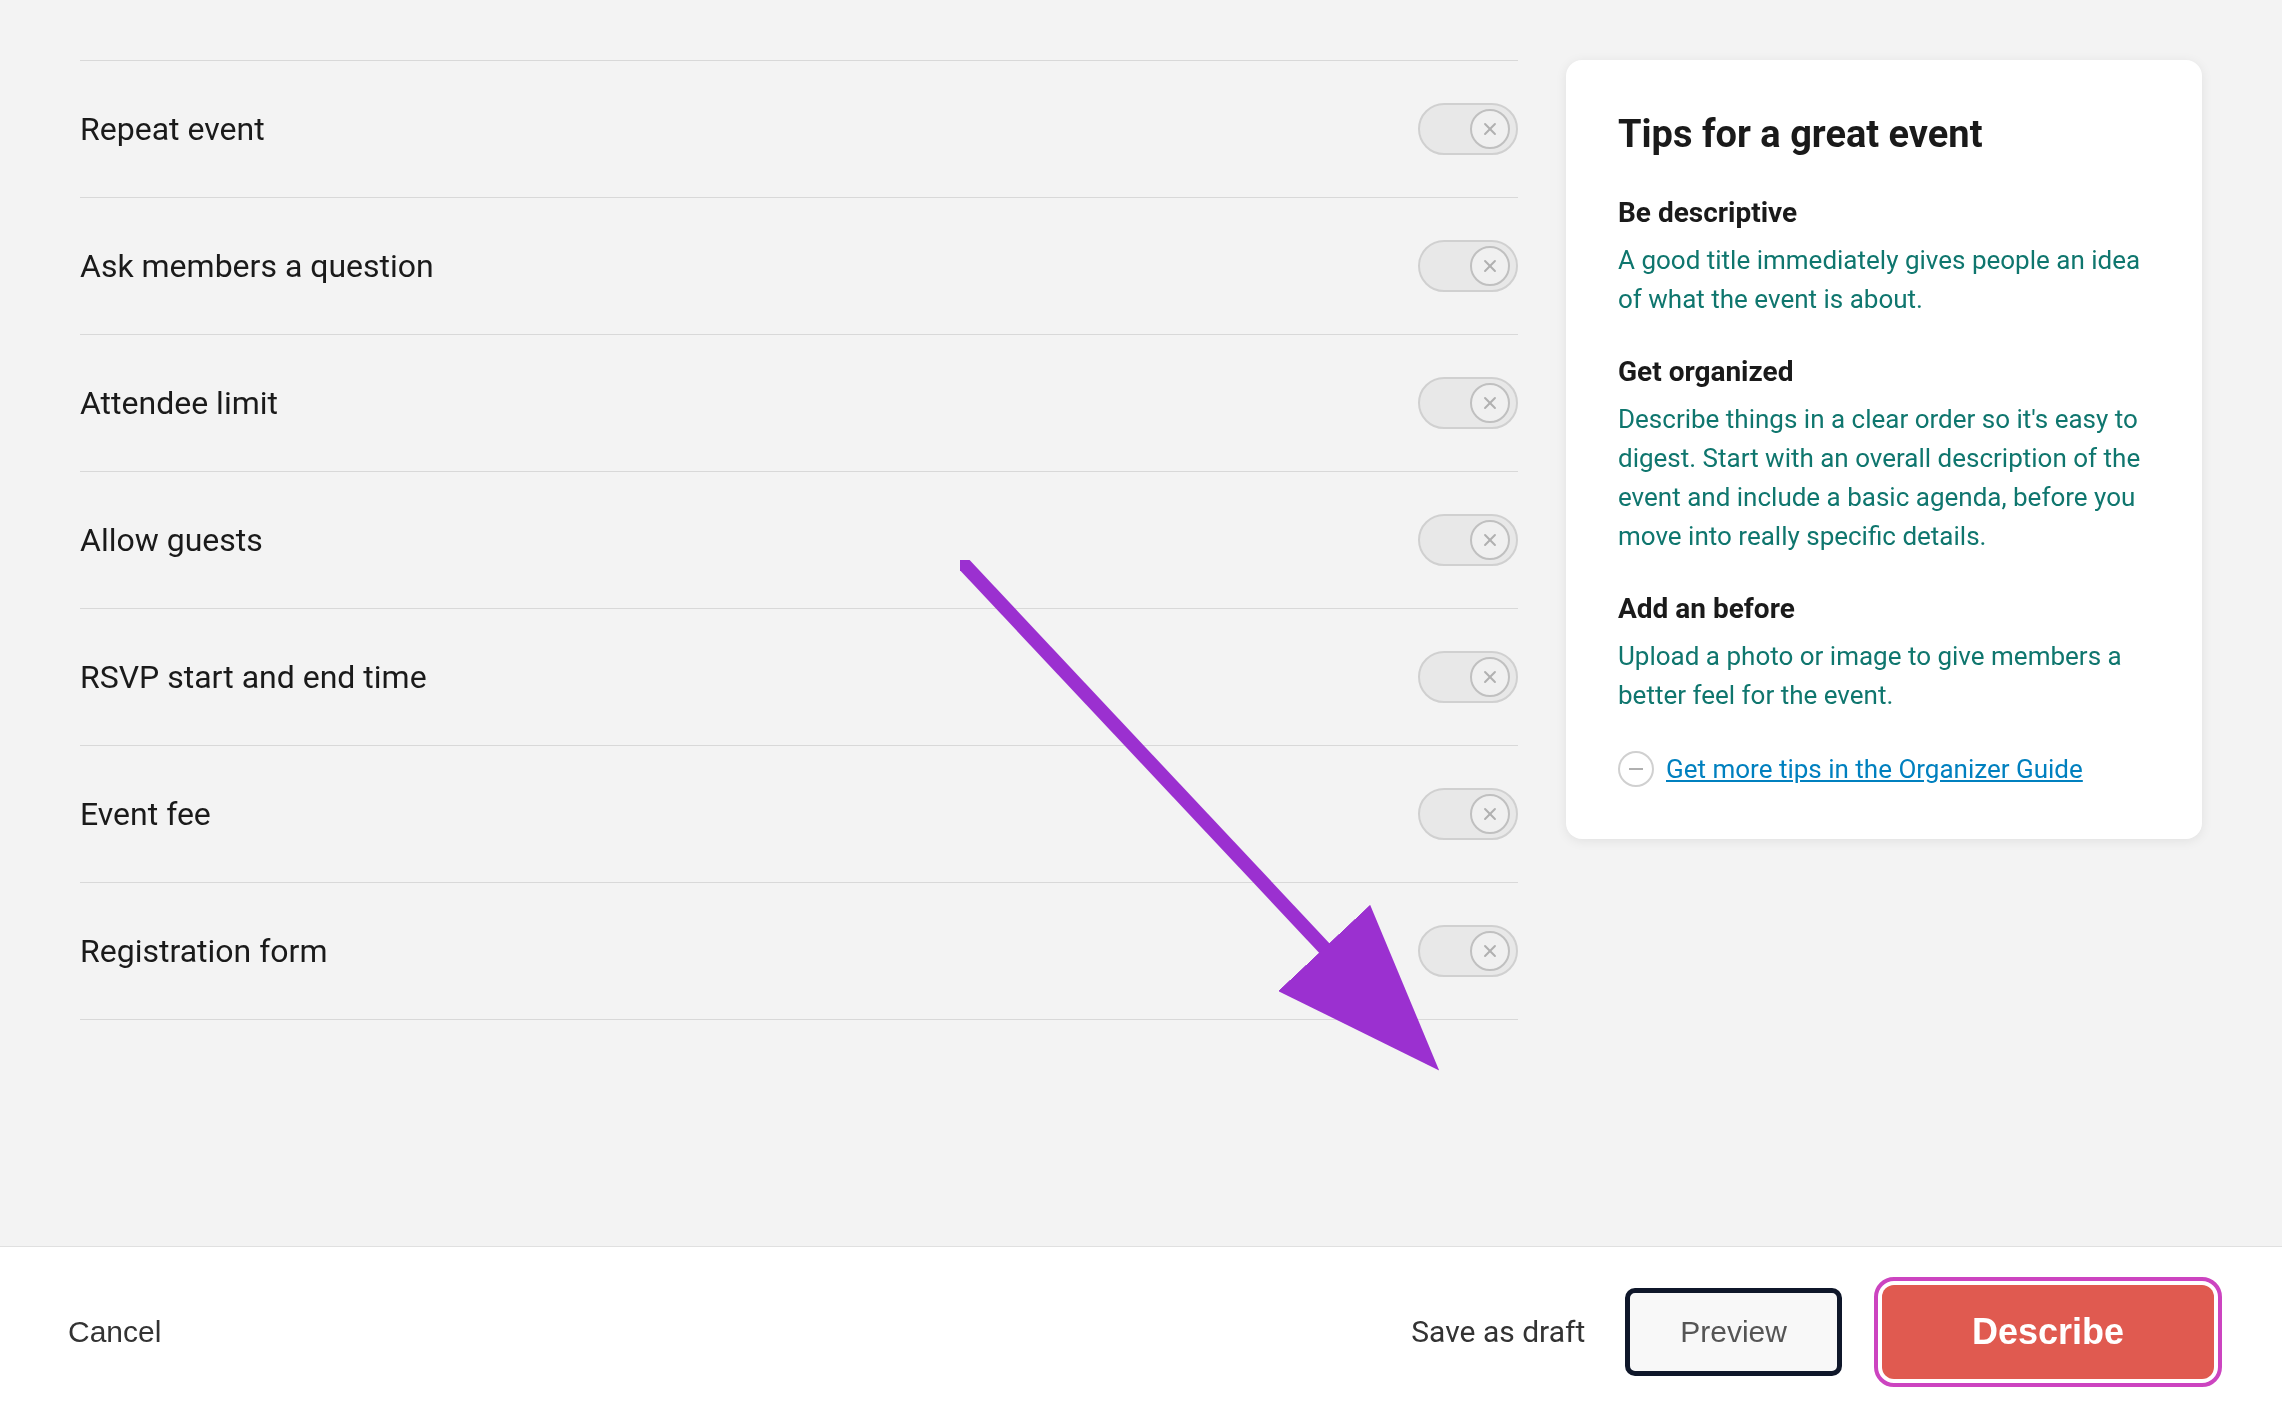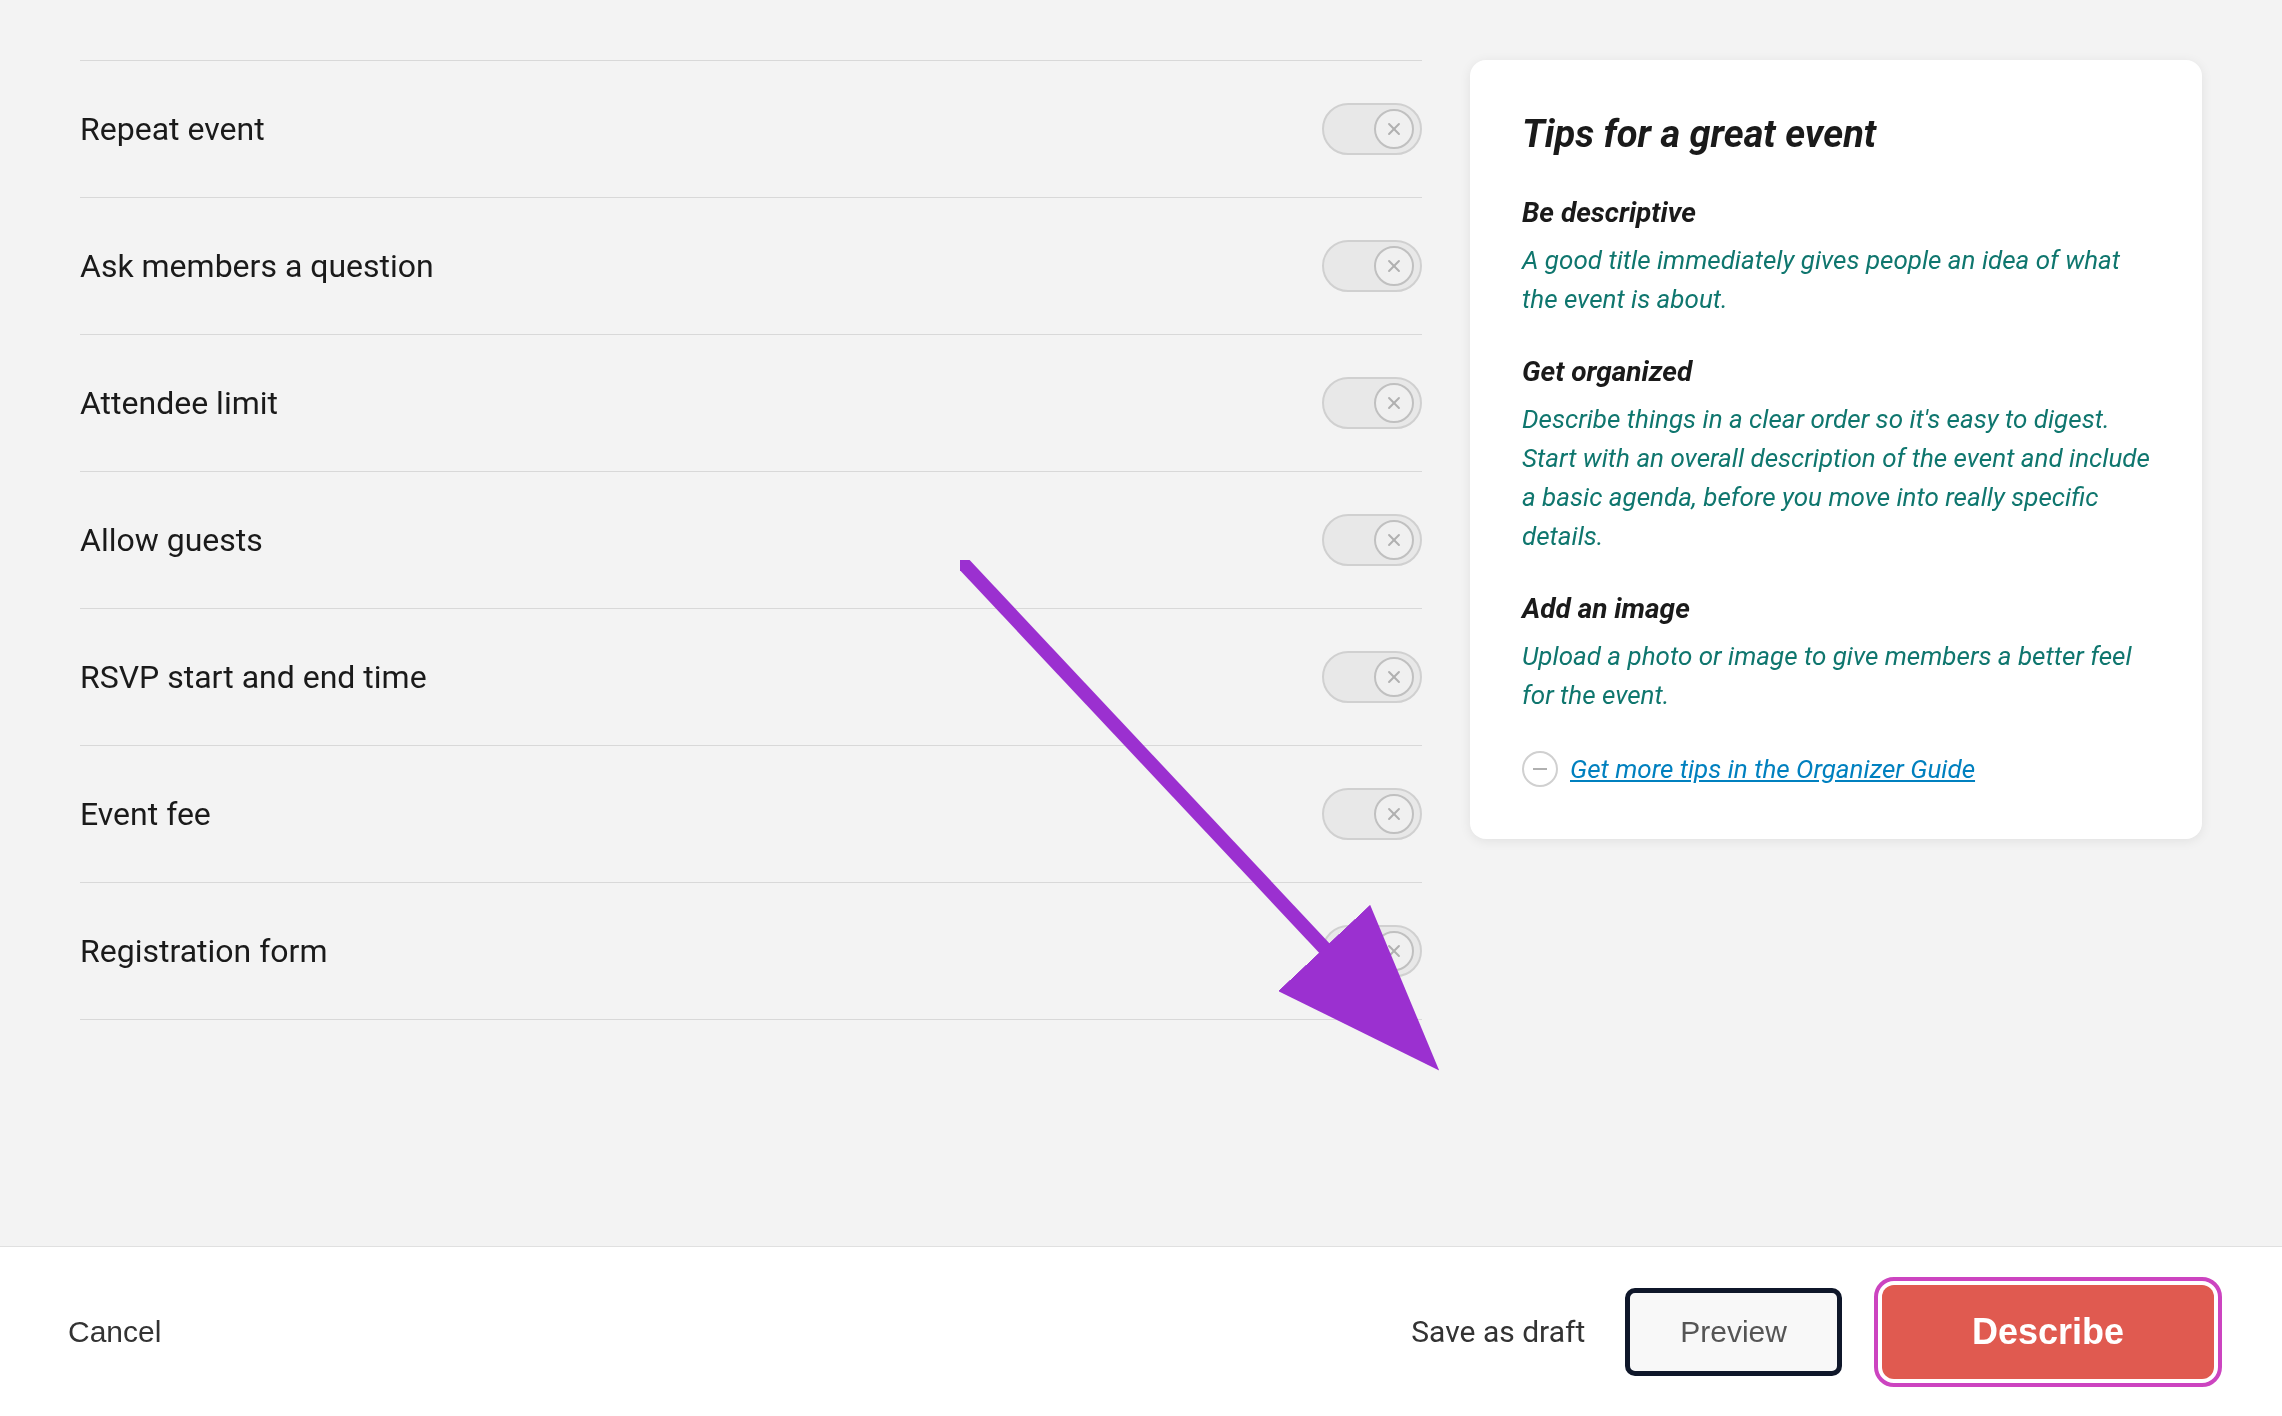--- a/index.html
+++ b/index.html
@@ -99,23 +99,22 @@
 
     .toggle-x::before {
       transform: rotate(45deg);
     }
 
     .toggle-x::after {
       transform: rotate(-45deg);
     }
 
     .right-panel {
-      width: 732px;
+      width: 636px;
       flex-shrink: 0;
-      font-style: italic;
     }
 
     .tips-card {
       background-color: #ffffff;
       border-radius: 16px;
       padding: 52px;
       box-shadow: 0 2px 12px rgba(0,0,0,0.08);
     }
 
     .tips-title {
@@ -319,21 +318,21 @@
       <div id="tips-sections">
       <div class="tip-section">
             <div class="tip-heading">Be descriptive</div>
             <div class="tip-text">A good title immediately gives people an idea of what the event is about.</div>
           </div>
           <div class="tip-section">
             <div class="tip-heading">Get organized</div>
             <div class="tip-text">Describe things in a clear order so it's easy to digest. Start with an overall description of the event and include a basic agenda, before you move into really specific details.</div>
           </div>
           <div class="tip-section">
-            <div class="tip-heading">Add an image</div>
+            <div class="tip-heading">Add an before</div>
             <div class="tip-text">Upload a photo or image to give members a better feel for the event.</div>
           </div>
         </div>
 
       <div class="organizer-link">
         <div class="link-icon"></div>
         <span class="organizer-link-text">Get more tips in the Organizer Guide</span>
       </div>
     </div>
   </div>

